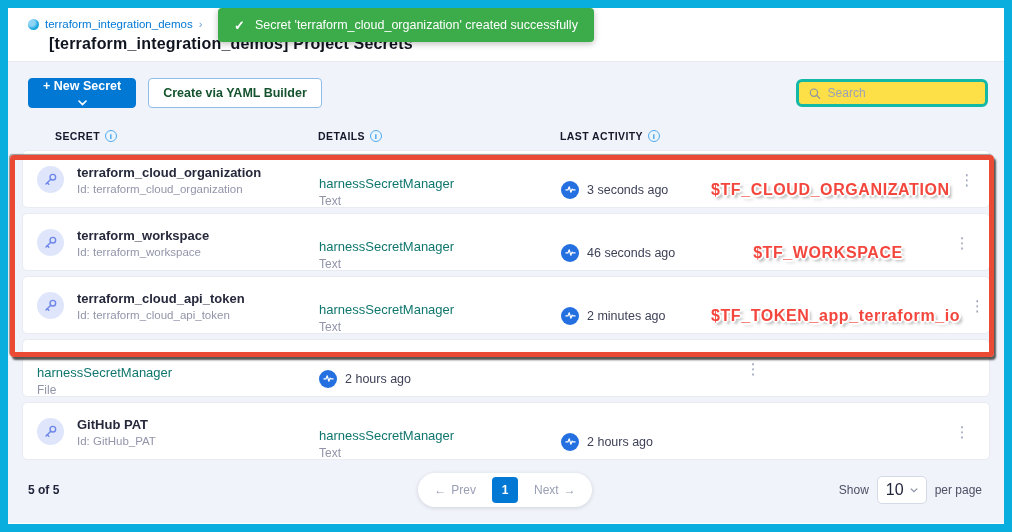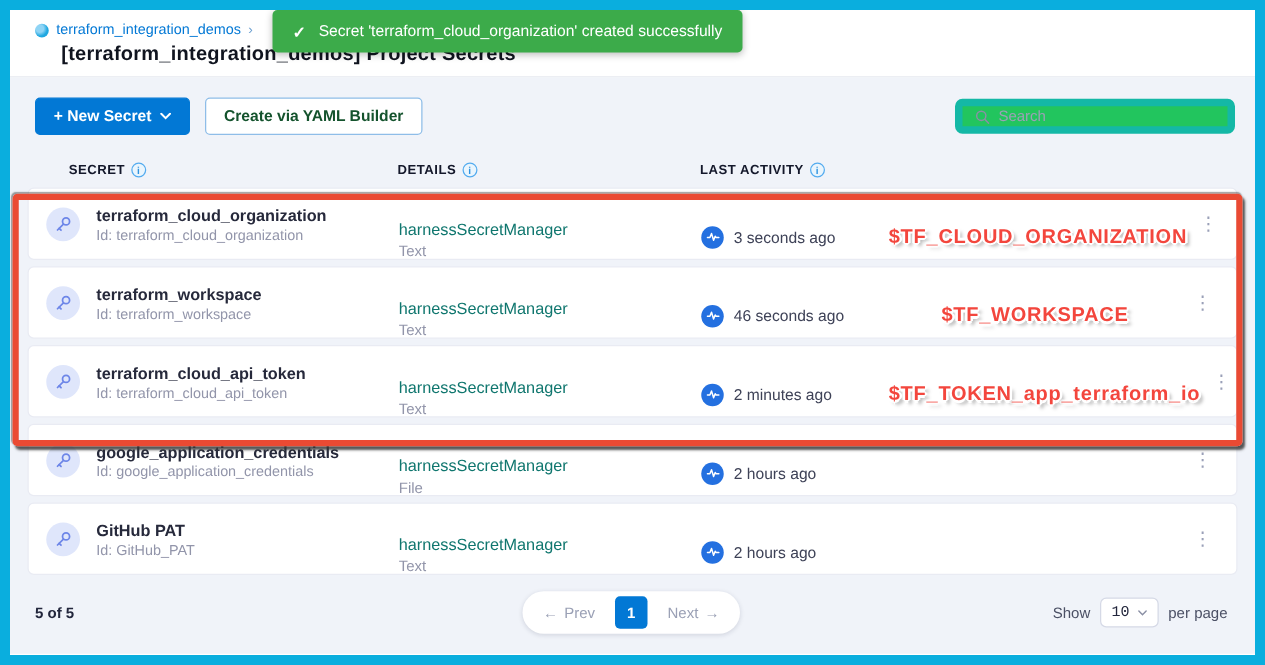--- a/index.html
+++ b/index.html
@@ -31,25 +31,25 @@
     font-size:12.5px; box-shadow:0 2px 6px rgba(0,0,0,.25); z-index:30;
   }
   .toast .check { font-size:13px; font-weight:bold; }
 
   
   .content { background:#f0f3f9; height:461px; padding:14px 12px 0 12px; position:relative; }
 
   .toolbar { display:flex; align-items:center; margin:2px 4px 0 8px; }
   .btn { font-family:inherit; font-size:12.5px; font-weight:bold; border-radius:4px; height:30px;
          display:inline-flex; align-items:center; gap:7px; padding:0 14px; cursor:pointer; }
-  .btn-primary { background:#0278d5; color:#fff; border:1px solid #0278d5; }
+  .btn-primary { background:#0278d5; color:#fff; border:1px solid #0278d5;flex-direction:column; }
   .btn-outline { background:#fff; color:#14532d; border:1px solid #8ebde8; margin-left:12px; }
   .spacer { flex:1; }
-  .search-box { display:flex; align-items:center; gap:7px; background:#22c55e; border:6px solid #14b8a6;
-                border-radius:6px; height:28px; width:224px; padding:0 10px; }
+  .search-box { display:flex; align-items:center; gap:7px; background:#fde047; border:3px solid #14b8a6;
+                border-radius:6px; height:28px; width:192px; padding:0 10px; }
   .search-box input { border:none; outline:none; font-family:inherit; font-size:12px; color:#3a3f52; width:100%; background:transparent; }
   .search-box input::placeholder { color:#9ba1b5; }
 
   
   .grid-cols { display:grid; grid-template-columns: 282px 242px 1fr 34px; align-items:center; }
   .thead { margin:22px 2px 8px 2px; padding:0 10px 0 14px; }
   .th { display:flex; align-items:center; gap:5px; font-size:10.5px; font-weight:bold;
         letter-spacing:.4px; color:#14182b; }
   .th:first-child { padding-left:19px; }
   .info-icon { width:12px; height:12px; border:1px solid #53abef; color:#2f93e0; border-radius:50%;
@@ -88,21 +88,21 @@
   .page-count { font-size:12px; font-weight:bold; color:#22263c; width:200px; }
   .pager-pill { margin:0 auto; background:#fff; border-radius:18px; box-shadow:0 1px 4px rgba(20,30,60,.15);
     display:flex; align-items:center; gap:6px; padding:4px 6px; }
   .pager-btn { border:none; background:transparent; color:#9aa0b5; font-size:12px; font-family:inherit;
     display:flex; align-items:center; gap:5px; padding:4px 10px; cursor:pointer; }
   .pager-page { width:26px; height:26px; background:#0278d5; color:#fff; border:none; border-radius:4px;
     font-size:12px; font-weight:bold; font-family:inherit; cursor:pointer; }
   .page-size { width:200px; display:flex; align-items:center; justify-content:flex-end; gap:8px;
     font-size:12px; color:#4b5065; }
   .size-select { display:flex; align-items:center; gap:6px; background:#fff; border:1px solid #d5d9e6;
-    border-radius:5px; padding:4px 8px; font-size:12px; color:#22263c; cursor:pointer;font-family:Liberation Mono, monospace; }
+    border-radius:5px; padding:4px 8px; font-size:16px; color:#22263c; cursor:pointer; }
   svg { display:block; }
 </style>
 </head>
 <body>
 
 <div class="screen">
 
   <div class="app-header">
     <div class="breadcrumb">
       <span class="crumb-icon"></span>
@@ -246,33 +246,20 @@
           </svg>
         </span>
         <span class="time-text">2 minutes ago</span>
       </span>
       <span class="annotation">$TF_TOKEN_app_terraform_io</span>
     </div>
     <div class="kebab">⋮</div>
   </div>
 
   <div class="grid-cols row-card">
-    <div class="cell-secret">
-      <span class="key-badge">
-        <svg width="15" height="15" viewBox="0 0 16 16">
-          <circle cx="10.5" cy="5.5" r="3" fill="none" stroke="#6d86e8" stroke-width="1.5"></circle>
-          <line x1="8.3" y1="7.7" x2="3.2" y2="12.8" stroke="#6d86e8" stroke-width="1.5" stroke-linecap="round"></line>
-          <line x1="4.6" y1="11.4" x2="6.2" y2="13" stroke="#6d86e8" stroke-width="1.5" stroke-linecap="round"></line>
-        </svg>
-      </span>
-      <span>
-        <div class="secret-name">google_application_credentials</div>
-        <div class="secret-id">Id: google_application_credentials</div>
-      </span>
-    </div>
     <div>
       <div class="details-main">harnessSecretManager</div>
       <div class="details-sub">File</div>
     </div>
     <div class="cell-activity">
       <span class="activity-time">
         <span class="activity-badge">
           <svg width="11" height="11" viewBox="0 0 12 12">
             <polyline points="1,6.5 3.2,6.5 4.6,3 6.4,9 7.8,5.5 8.6,6.5 11,6.5" fill="none" stroke="#ffffff" stroke-width="1.3" stroke-linecap="round" stroke-linejoin="round"></polyline>
           </svg>

